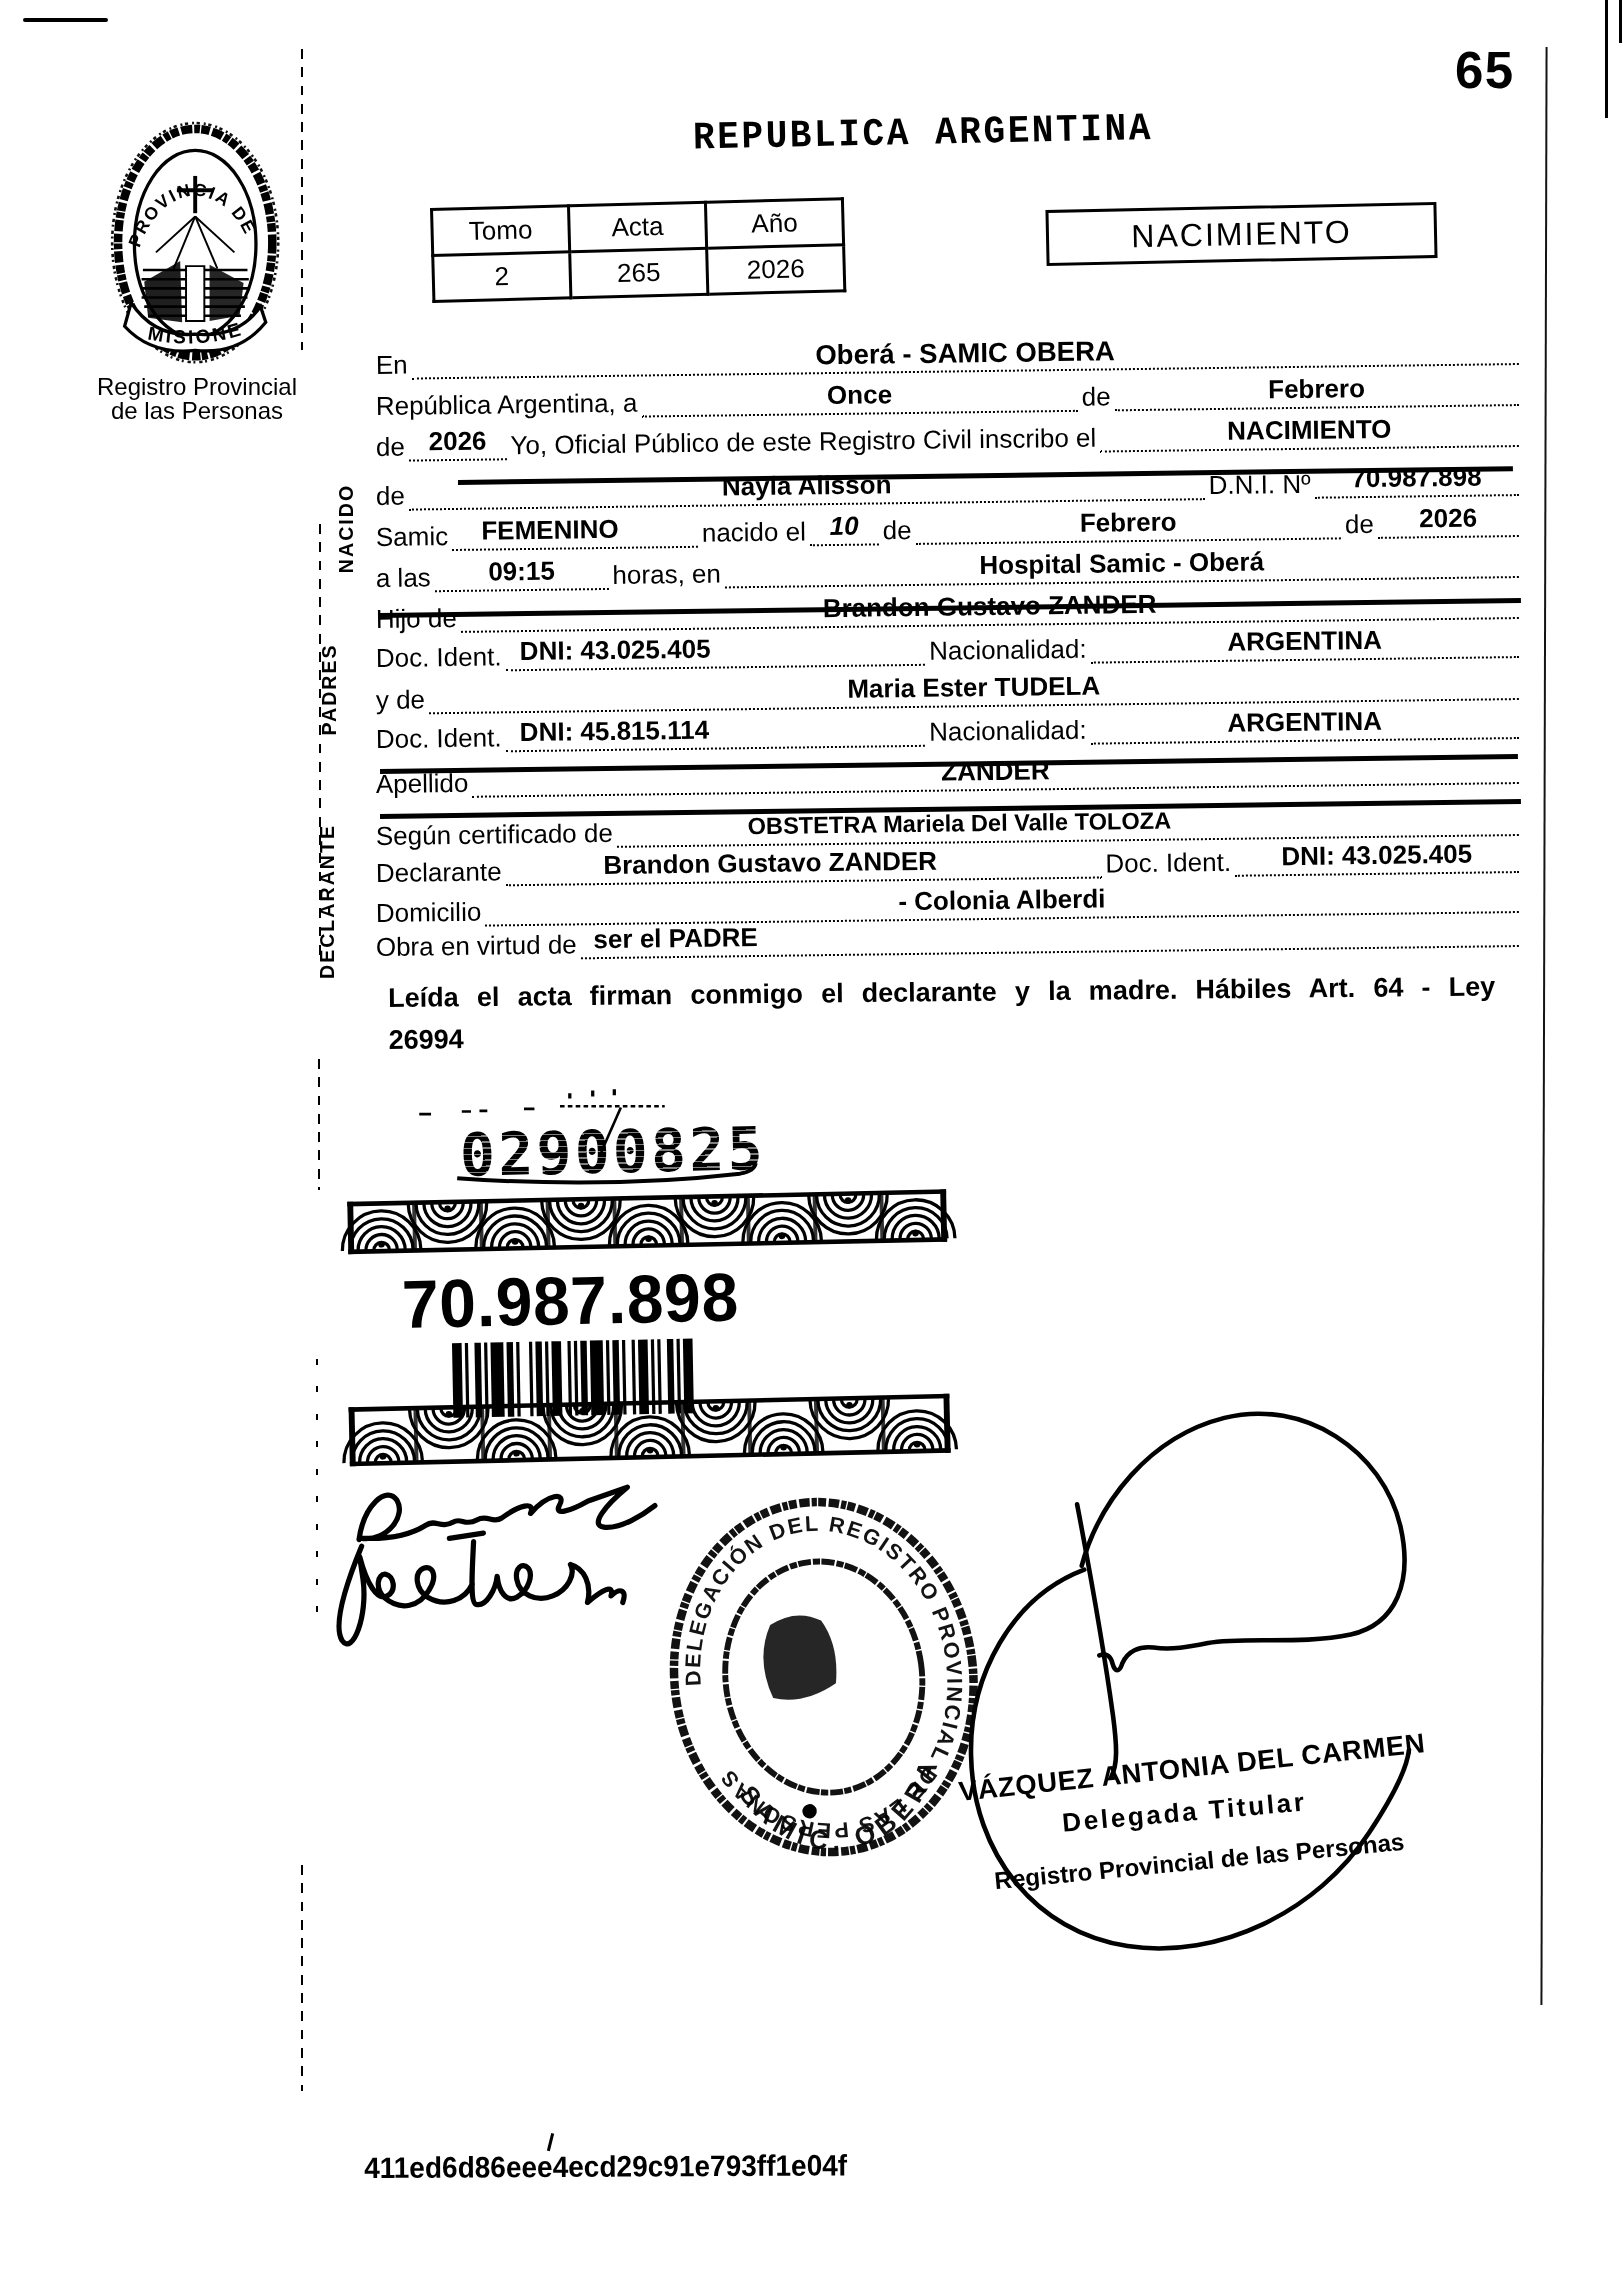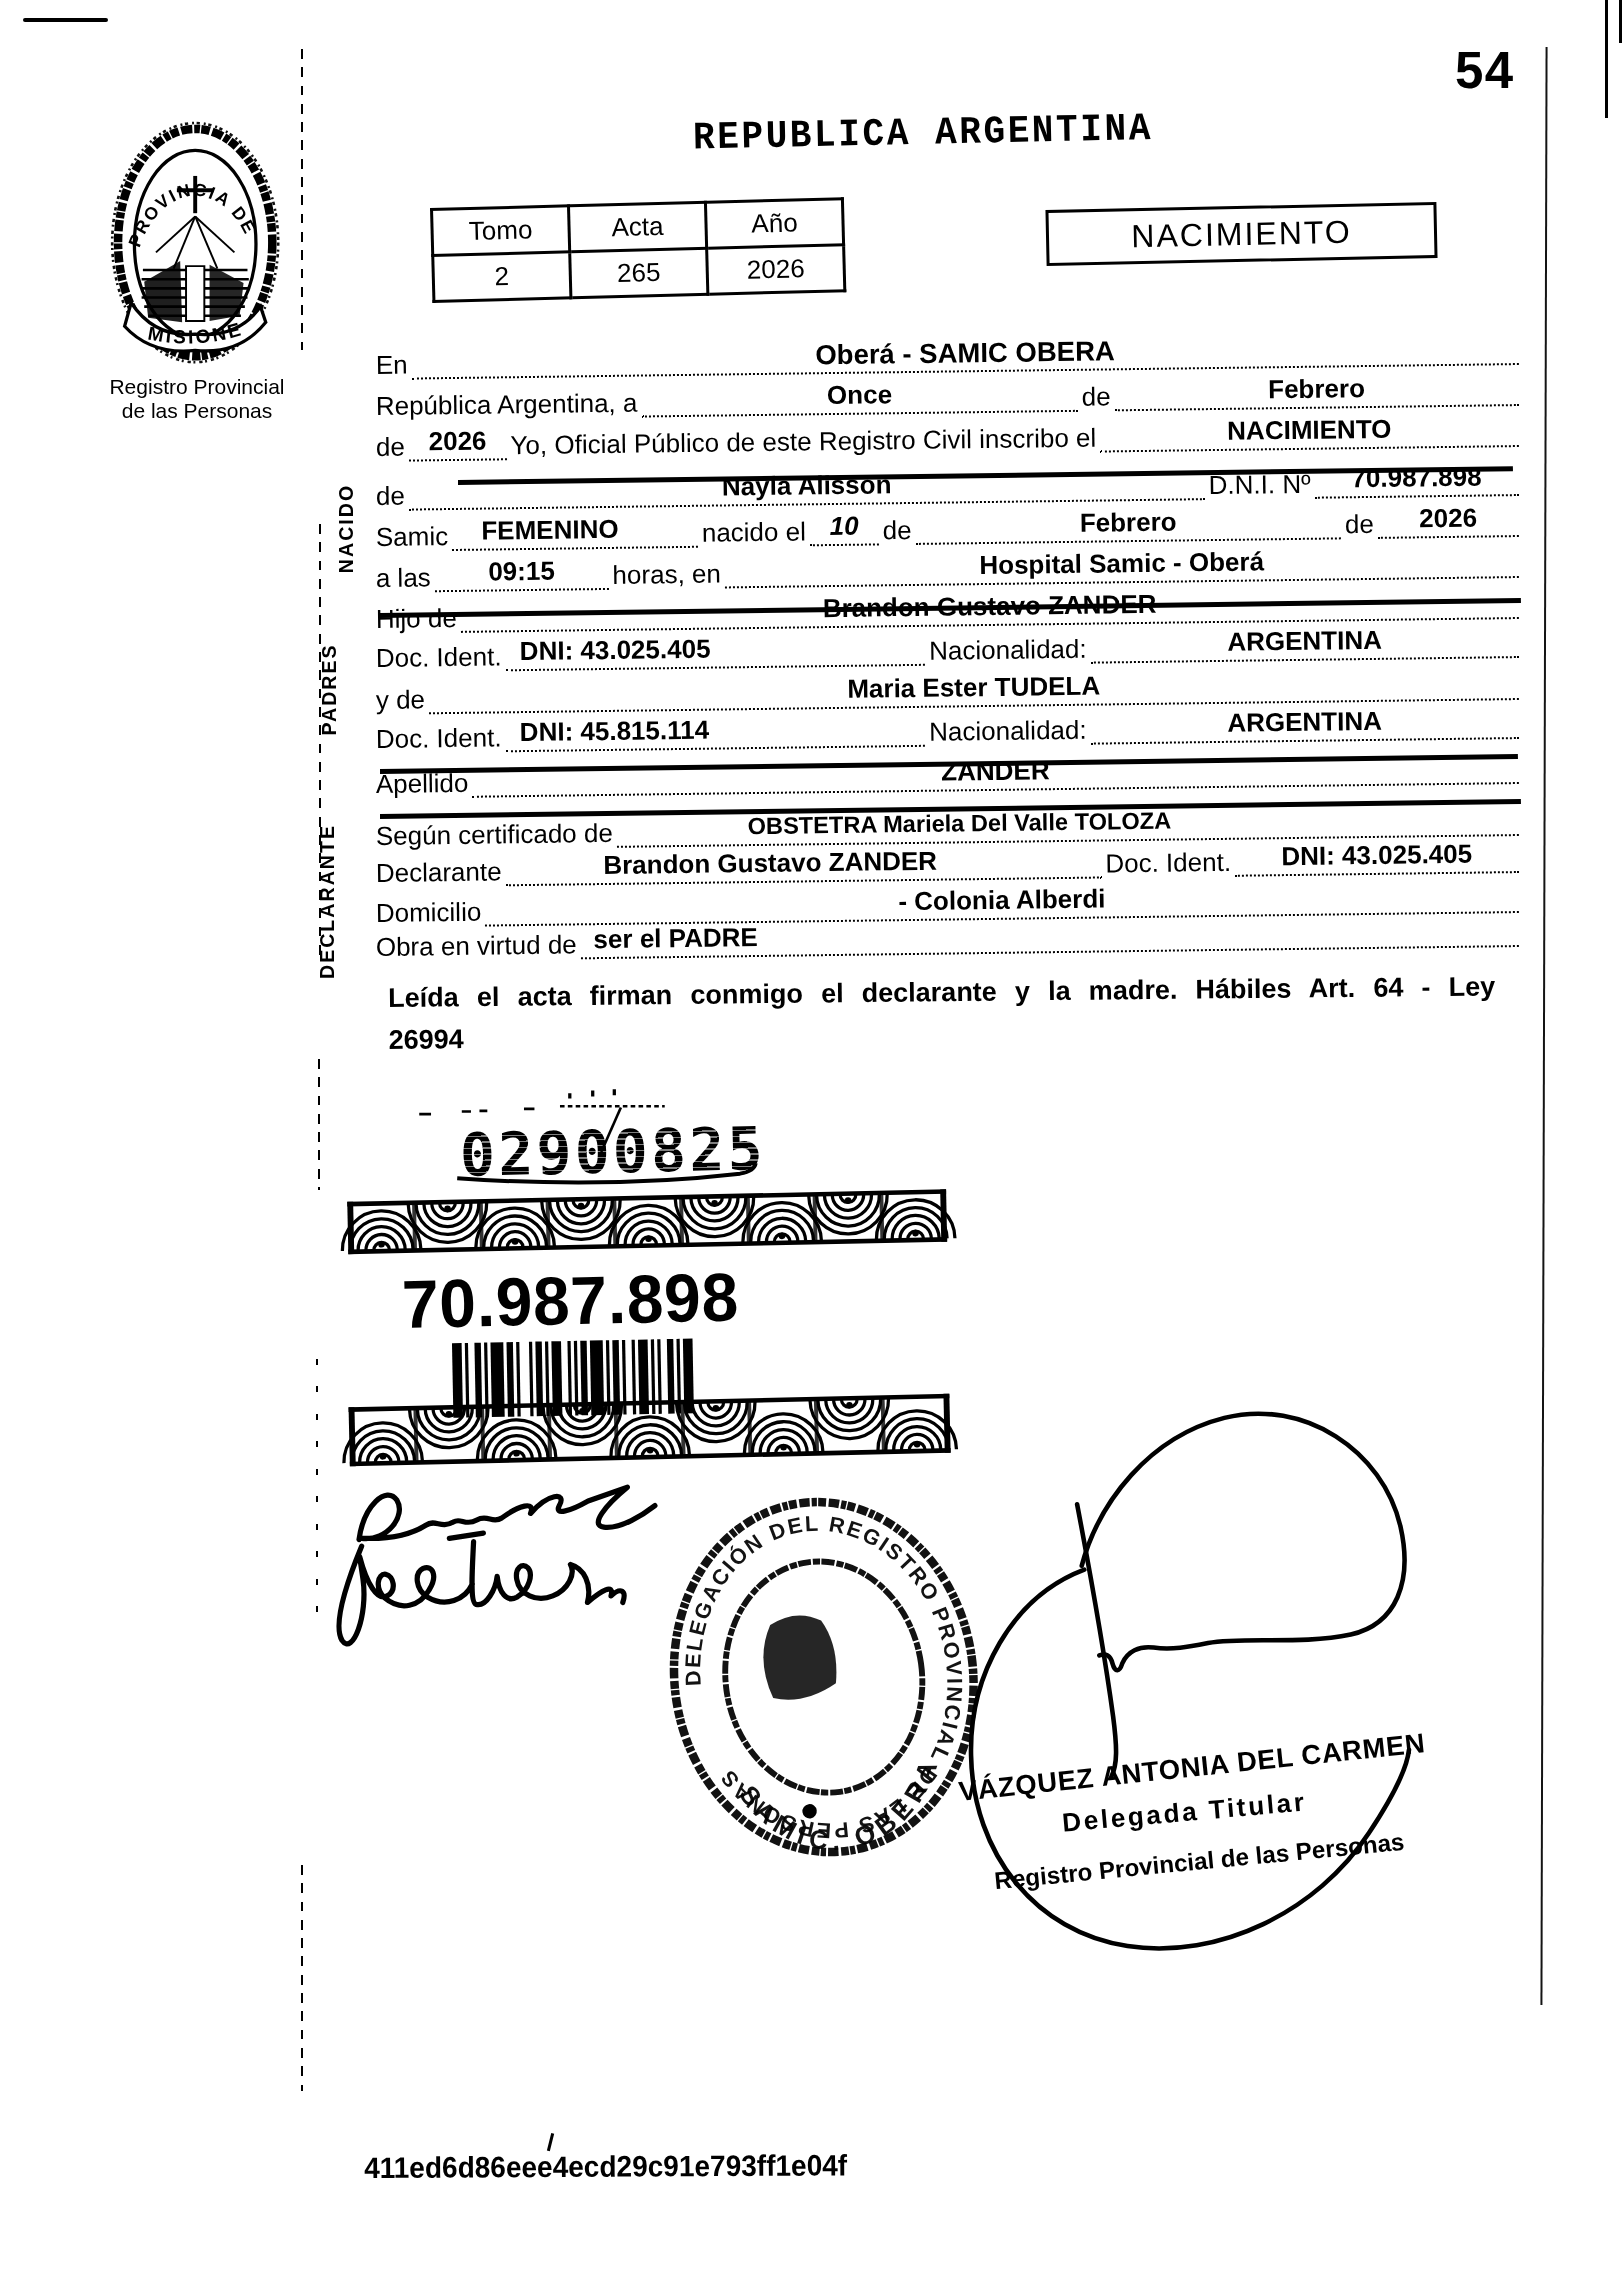--- a/index.html
+++ b/index.html
@@ -11,21 +11,21 @@
   .vdash.sparse{background:repeating-linear-gradient(180deg,#000 0 5.9px,transparent 5.9px 27.5px);}
   .vwavy{position:absolute;width:2px;background:#000;opacity:.92;}
   .vsolid{position:absolute;background:#000;}
   .corner-line{position:absolute;left:23px;top:18.3px;width:85px;height:3.3px;background:#000;border-radius:2px;}
   
   .pageno{position:absolute;left:1455px;top:41px;font-size:51px;font-weight:700;letter-spacing:1.3px;}
   .title{position:absolute;left:576px;top:113px;width:694px;text-align:center;
      font-family:"Liberation Mono",monospace;font-weight:700;font-size:36px;letter-spacing:2.6px;
      transform:rotate(-1.2deg) scaleY(1.08);}
   .org{position:absolute;left:92px;top:375px;width:210px;text-align:center;
-     font-size:21px;font-weight:400;line-height:23.6px;}
+     font-size:24px;font-weight:400;line-height:23.6px;}
   .regtable{position:absolute;left:430px;top:208px;width:414px;border-collapse:collapse;
      transform:rotate(-1.5deg);transform-origin:0 0;}
   .regtable td{border:3.3px solid #000;width:33.3%;height:43px;text-align:center;
      font-size:26px;padding:0;}
   .nacbox{position:absolute;left:1046px;top:206px;width:385px;height:50px;border:3.3px solid #000;
      display:flex;align-items:center;justify-content:center;transform:rotate(-1.2deg);
      font-size:32px;letter-spacing:2px;}
   
   .row{position:absolute;left:376px;width:1143px;height:38px;display:flex;align-items:flex-end;
      transform:rotate(-0.75deg);transform-origin:0 100%;}
@@ -62,21 +62,21 @@
 <div class="corner-line"></div>
 <div class="vdash" style="left:301px;top:49px;height:301px;"></div>
 <div class="vdash" style="left:319px;top:524px;height:432px;"></div>
 <div class="vdash" style="left:318px;top:1059px;height:131px;"></div>
 <div class="vdash sparse" style="left:316px;top:1359px;height:268px;"></div>
 <div class="vdash" style="left:301px;top:1865px;height:226px;"></div>
 <div class="vwavy" style="left:1543px;top:47px;height:1958px;transform:rotate(.15deg);"></div>
 <div class="vsolid" style="left:1605px;top:0;width:3.3px;height:118px;"></div>
 <div class="vsolid" style="left:1619px;top:0;width:2.6px;height:43px;"></div>
 
-<div class="pageno">54</div>
+<div class="pageno">65</div>
 <div class="title">REPUBLICA ARGENTINA</div>
 
 <svg style="left:105px;top:118px;" width="183" height="259" viewBox="0 0 280 395">
   <ellipse cx="138" cy="190" rx="127" ry="183" fill="none" stroke="#111" stroke-width="4" stroke-dasharray="5 6 3 4"></ellipse>
   <ellipse cx="138" cy="190" rx="118" ry="174" fill="none" stroke="#000" stroke-width="13" stroke-dasharray="17 3 9 2 13 4"></ellipse>
   <ellipse cx="138" cy="192" rx="93" ry="143" fill="none" stroke="#000" stroke-width="5"></ellipse>
   <path id="sealArc" d="M 48 215 A 96 148 0 0 1 228 215" fill="none"></path>
   <text font-size="27" font-weight="700" letter-spacing="3">
     <textPath href="#sealArc" startOffset="6%">PROVINCIA DE</textPath>
   </text>

